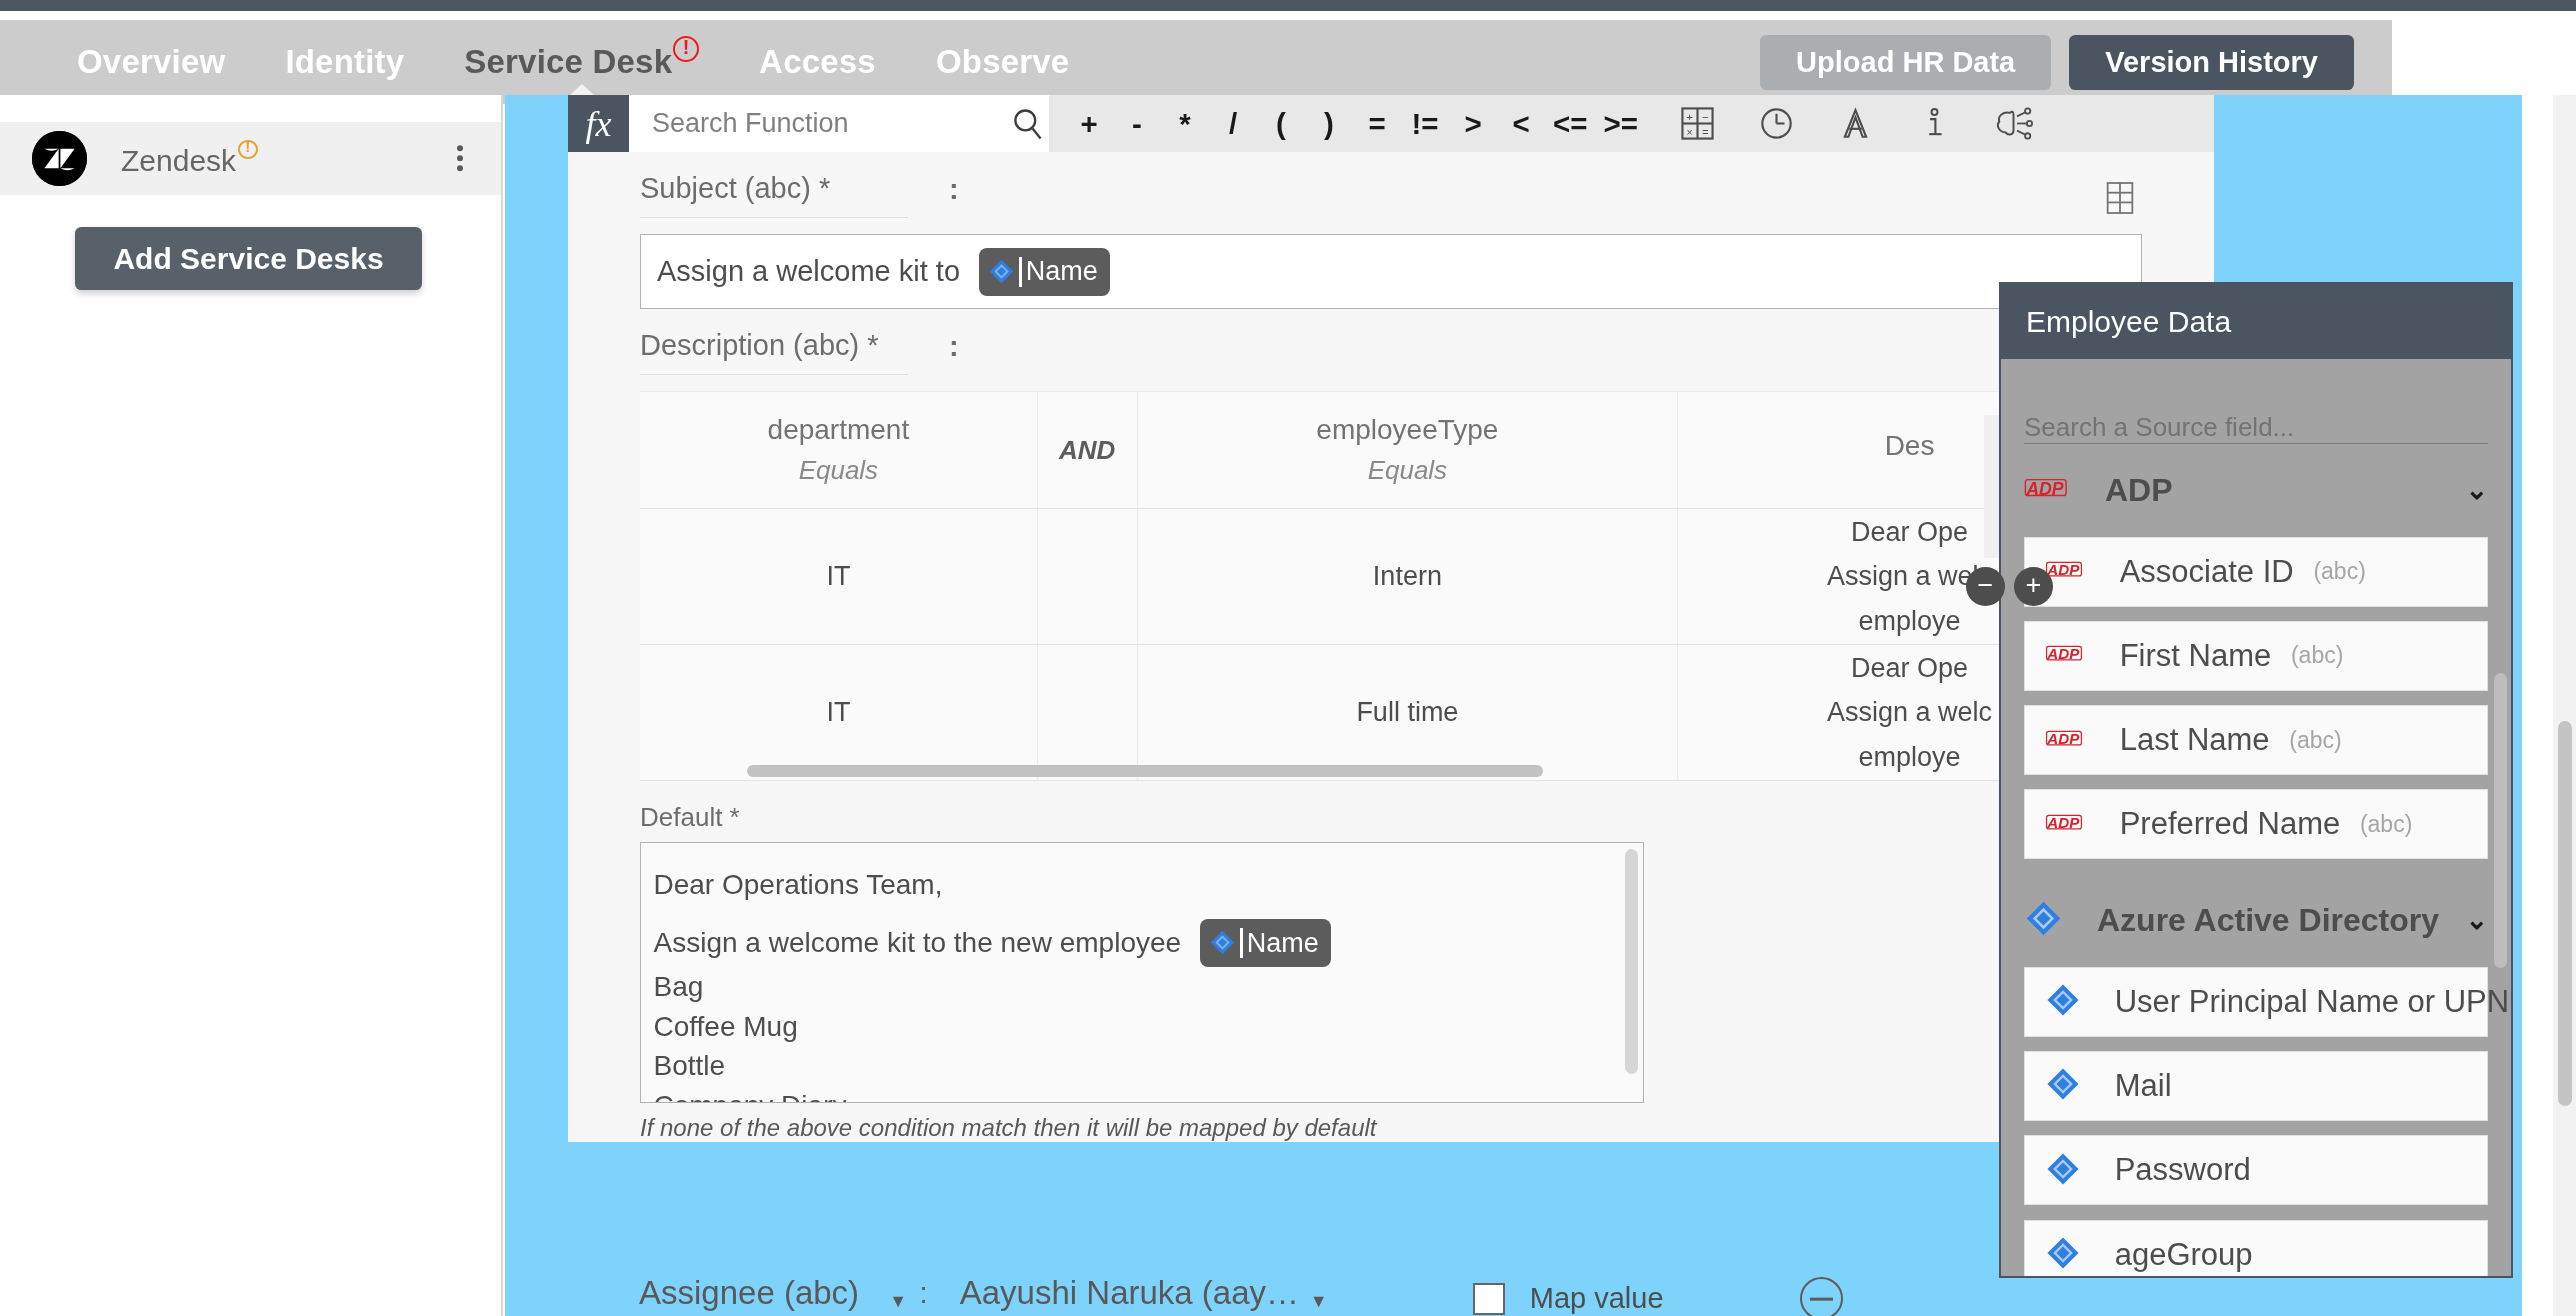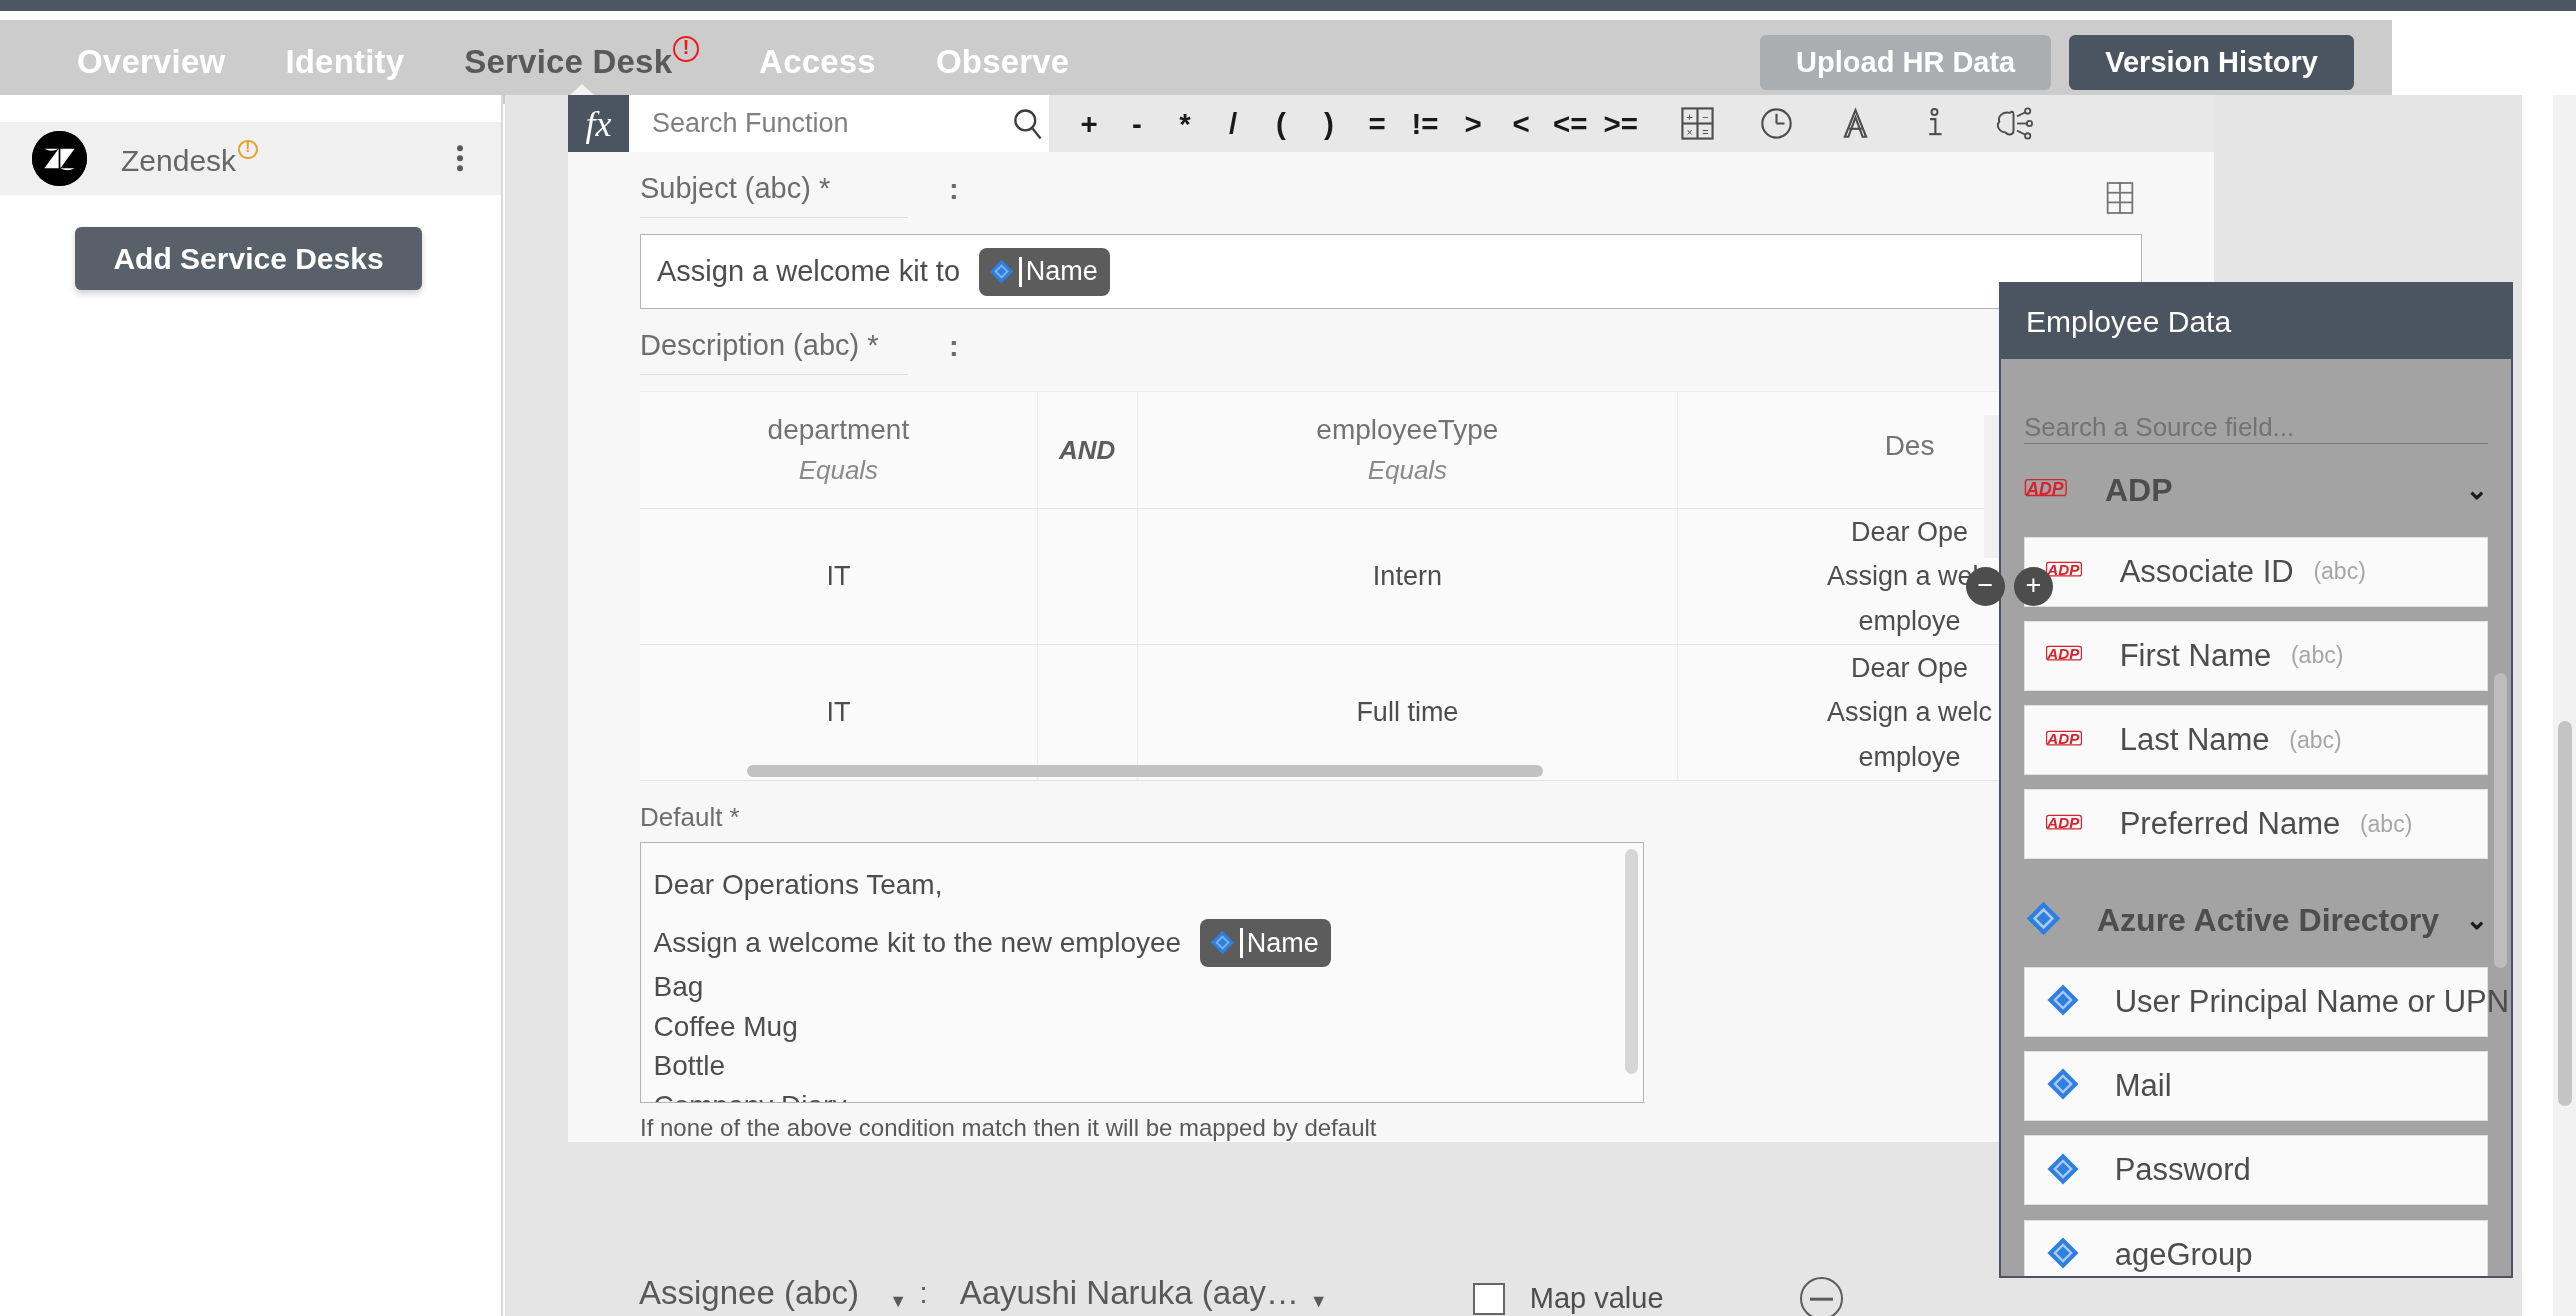--- a/index.html
+++ b/index.html
@@ -91,21 +91,21 @@
   .add-desks {
     width:347px; height:63px; background:#586169; border:none; border-radius:6.3px;
     color:#fff; font-size:30px; font-weight:bold;
     font-family:"Liberation Sans", sans-serif; cursor:pointer;
     box-shadow:0 3.6px 6.3px rgba(0,0,0,0.18);
   }
 
   
   .main {
     position:absolute; top:95px; left:505px; width:2017px; height:1222px;
-    background:#e5e5e5;
+    background:#7dd3fc;
   }
 
   
   .fx-bar {
     position:absolute; top:0; left:63px; width:1646px; height:57px;
     background:#e8e8e8; display:flex; align-items:center;
   }
   .fx-btn {
     width:61px; height:57px; background:#4b5561; color:#fff;
     display:flex; align-items:center; justify-content:center;
@@ -211,21 +211,21 @@
     border:1.8px solid #b3b3b3; background:#fafafa;
     padding:21.5px 27px 0 12.5px; overflow:hidden;
   }
   .dline { font-size:28px; color:#4d4d4d; line-height:1.42; display:flex; align-items:center; }
   .dline.spaced { margin-top:14.3px; }
   .v-scroll {
     position:absolute; top:5.4px; right:5.4px; width:12.5px; height:225px;
     background:#d6d6d6; border-radius:7.2px;
   }
   .help-text {
-    font-size:24px; color:#595959; padding:10.7px 0 0 72px;
+    font-size:24px; color:#595959; font-style:italic; padding:10.7px 0 0 72px;
   }
 
   
   .assignee-row {
     position:absolute; left:134px; top:1179px; width:1574px;
     display:flex; align-items:center;
   }
   .sel {
     position:relative; border-bottom:1.8px solid #8c8c8c; padding-bottom:10.7px;
     display:flex; align-items:flex-end; cursor:pointer;

